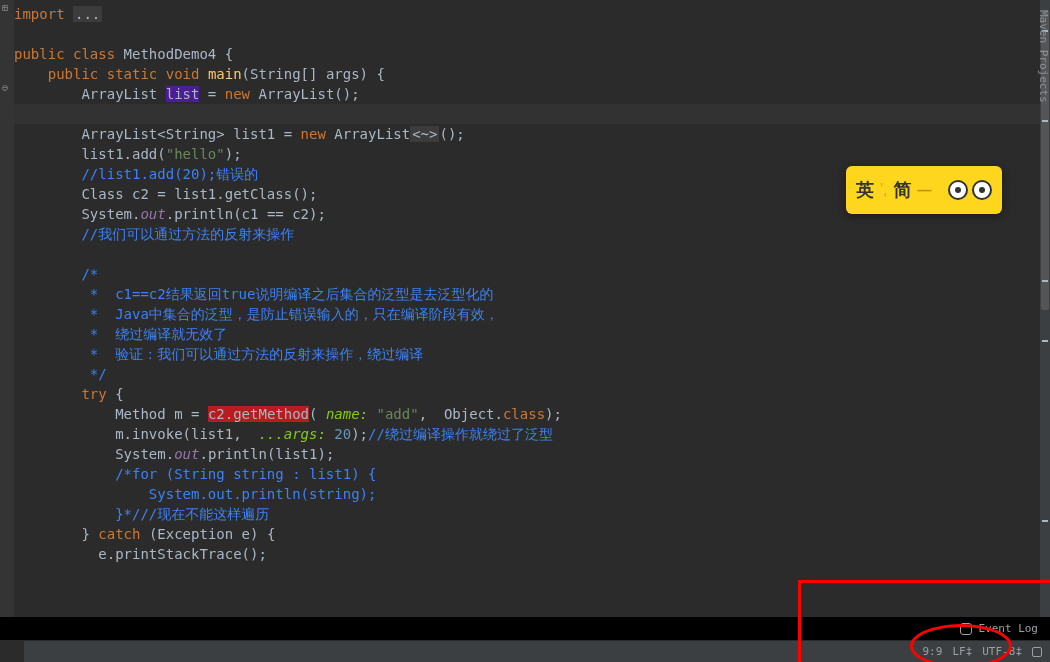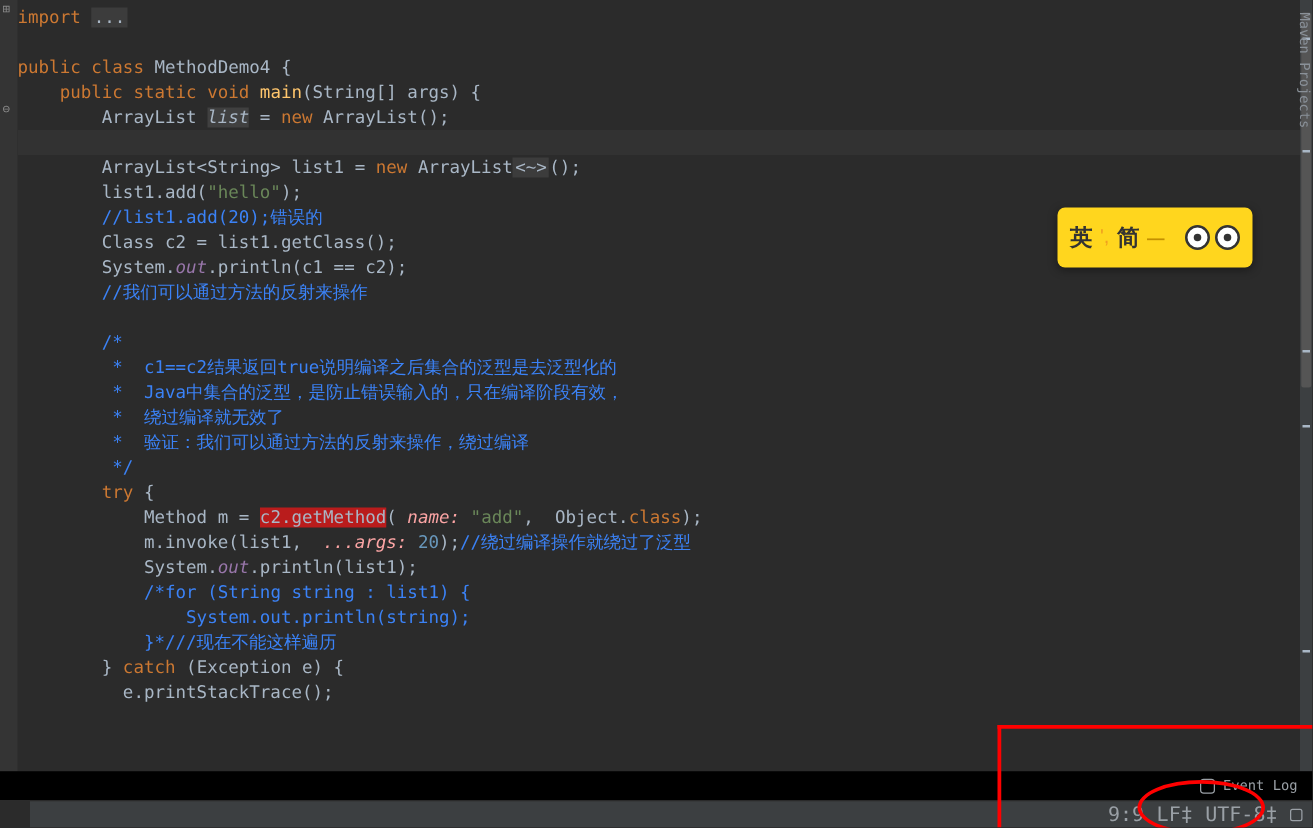--- a/index.html
+++ b/index.html
@@ -42,22 +42,22 @@
   white-space: pre;
   height: 20px;
 }
 .current-line {
   background: #323232;
 }
 .kw { color: #cc7832; }
 .str { color: #6a8759; }
 .num { color: #6897bb; }
 .comment { color: #3b82f6; }
-.param-hint { color: #fca5a5; font-style: italic; }
-.highlight-box { background: #404040; font-style: italic; }
+.param-hint { color: #84cc16; font-style: italic; }
+.highlight-box { background: #4c1d95; }
 .highlight-purple { background: #b91c1c; color: #a9b7c6; }
 .soft-highlight { background: #3c3c3c; padding: 0 2px; }
 .field { color: #9876aa; font-style: italic; }
 .scrollbar-right {
   width: 10px;
   background: #3c3f41;
   position: relative;
   flex-shrink: 0;
 }
 .scroll-thumb {
@@ -135,21 +135,21 @@
   left: 0;
   right: 0;
   height: 22px;
   background: #3c3f41;
   border-top: 1px solid #2a2a2a;
   display: flex;
   align-items: center;
   justify-content: flex-end;
   padding: 0 8px;
   gap: 10px;
-  font-size: 16px;
+  font-size: 11px;
   color: #9aa0a6;
   margin-left: 24px;
 }
 .event-log-bar {
   position: absolute;
   bottom: 22px;
   left: 0;
   right: 0;
   height: 23px;
   background: #000000;

